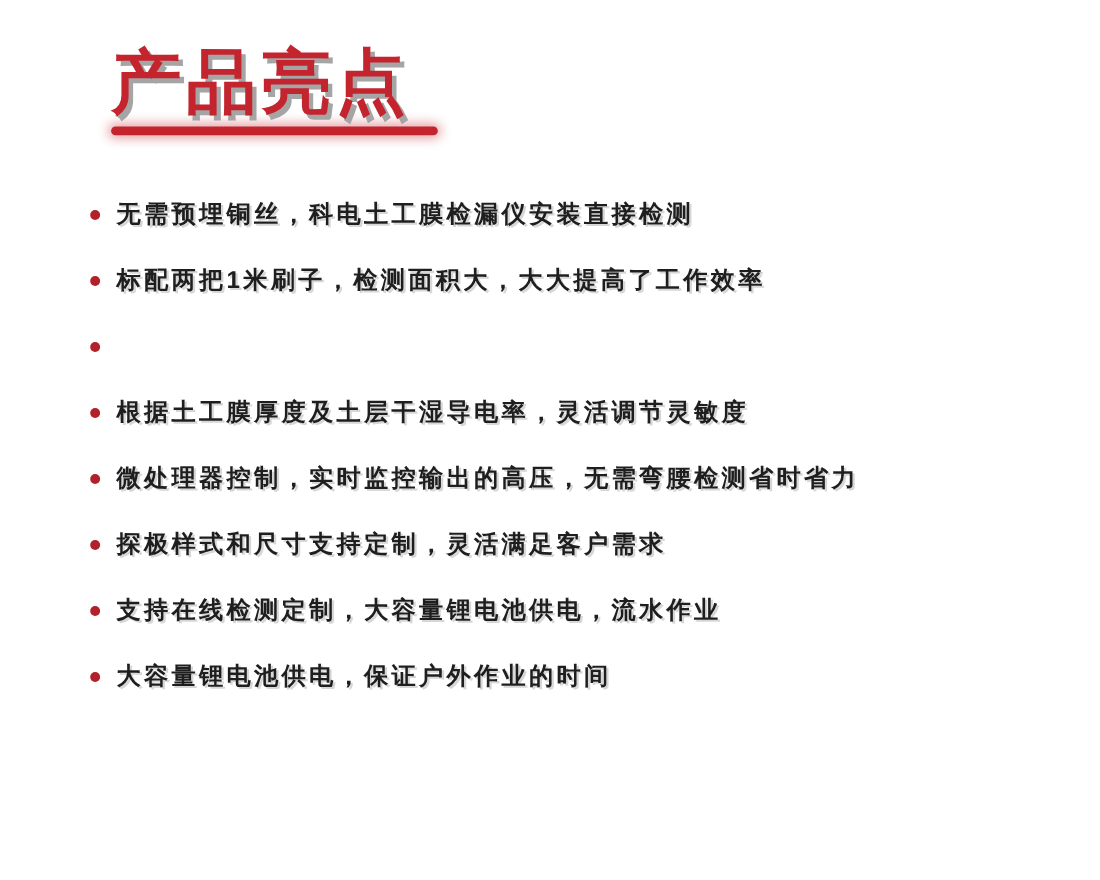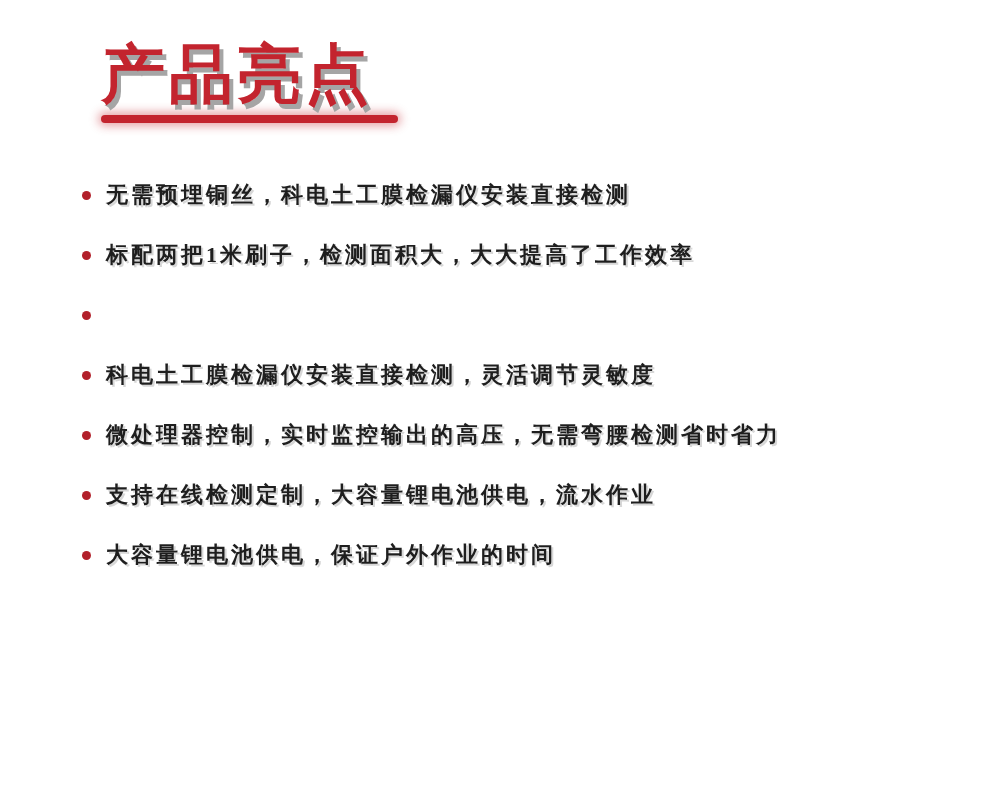--- a/index.html
+++ b/index.html
@@ -2,21 +2,21 @@
 <html style="--page-bg: #ffffff; --accent-red: #c3242e; --bullet-red: #b2202a; --text-dark: #1e1e1e; --shadow-gray: #a5a5a5;"><head>
 <meta charset="utf-8">
 <style>
   html, body { margin: 0; padding: 0; background: #ffffff; }
 
   .page {
     position: relative;
     width: 936px;
     height: 800px;
     background: var(--page-bg, #ffffff);
-    font-family: Liberation Serif, serif;
+    font-family: Liberation Sans, sans-serif;
     overflow: hidden;
   }
 
   .header {
     padding: 42px 0 0 101px;
   }
 
   .title {
     margin: 0;
     font-size: 64px;
@@ -83,25 +83,29 @@
   </li>
       <li class="item">
     <span class="bullet"></span>
     <span class="text">标配两把1米刷子，检测面积大，大大提高了工作效率</span>
   </li>
       <li class="item">
     <span class="bullet"></span>
   </li>
       <li class="item">
     <span class="bullet"></span>
-    <span class="text">科电土工膜检漏仪安装直接检测，灵活调节灵敏度</span>
+    <span class="text">根据土工膜厚度及土层干湿导电率，灵活调节灵敏度</span>
   </li>
       <li class="item">
     <span class="bullet"></span>
     <span class="text">微处理器控制，实时监控输出的高压，无需弯腰检测省时省力</span>
+  </li>
+      <li class="item">
+    <span class="bullet"></span>
+    <span class="text">探极样式和尺寸支持定制，灵活满足客户需求</span>
   </li>
       <li class="item">
     <span class="bullet"></span>
     <span class="text">支持在线检测定制，大容量锂电池供电，流水作业</span>
   </li>
       <li class="item">
     <span class="bullet"></span>
     <span class="text">大容量锂电池供电，保证户外作业的时间</span>
   </li>
     </ul>

